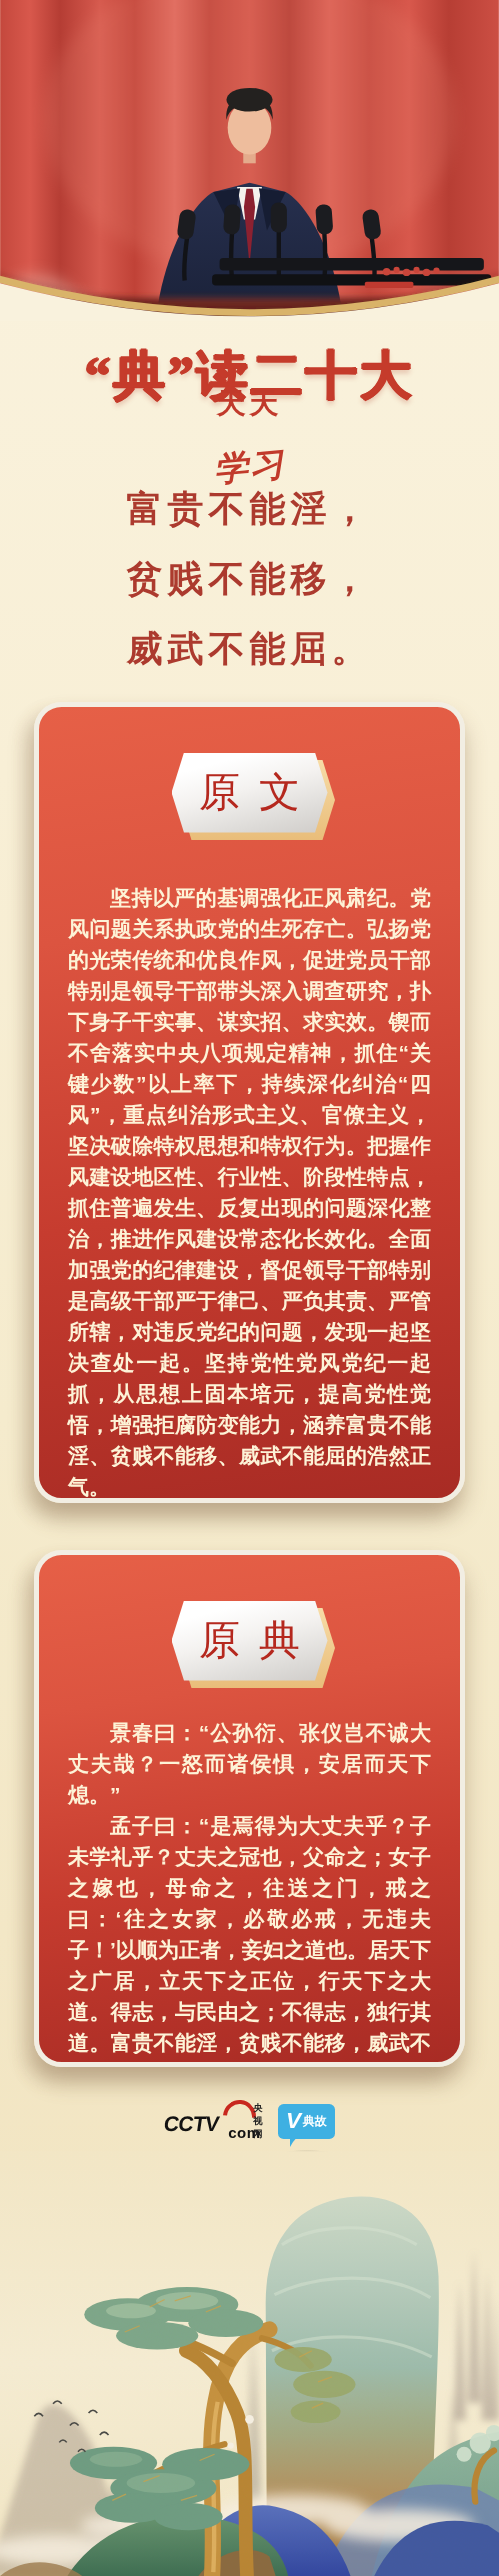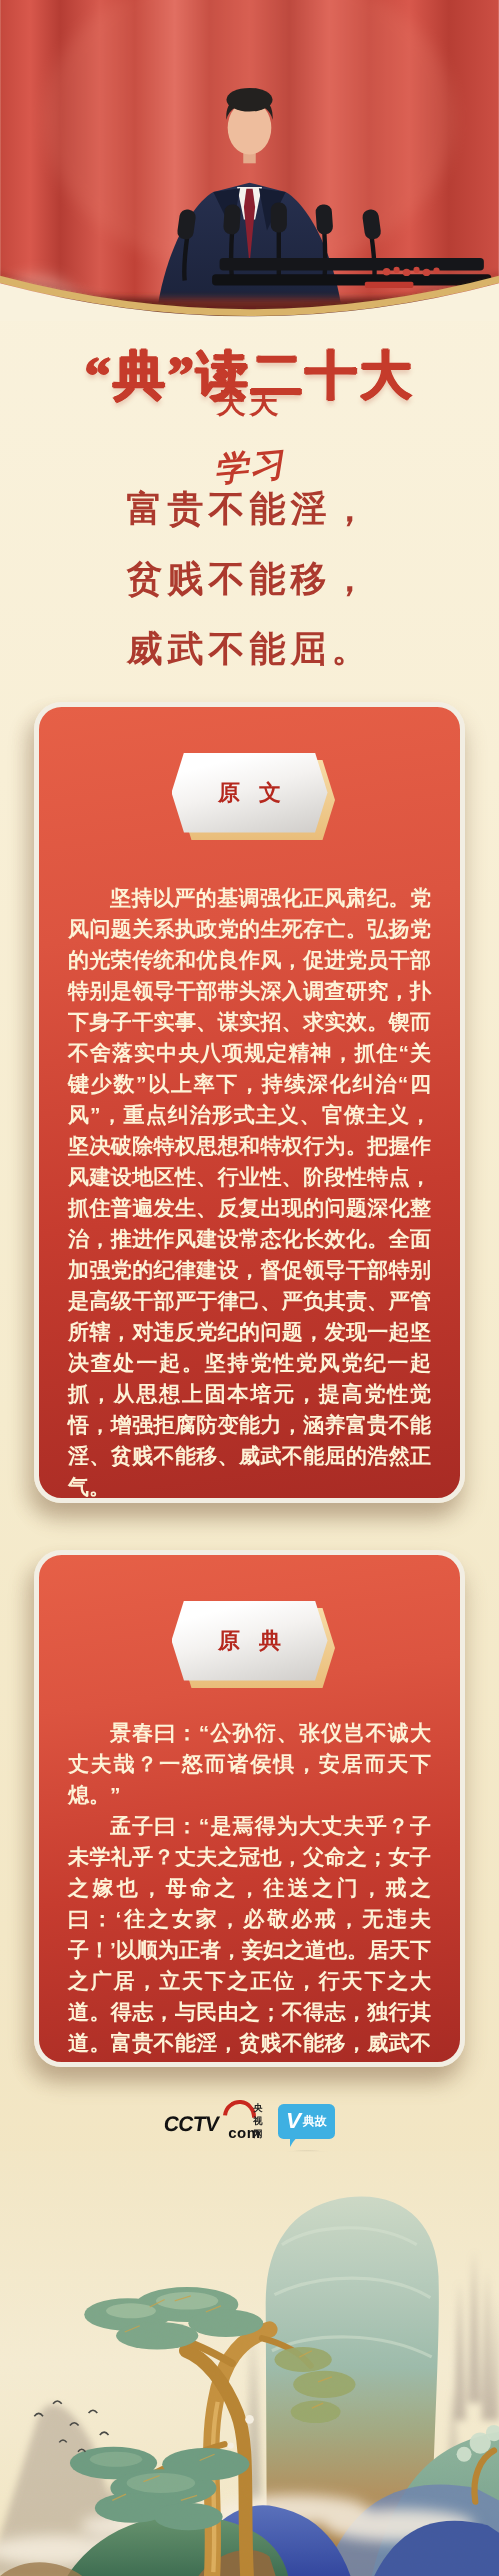--- a/index.html
+++ b/index.html
@@ -58,21 +58,21 @@
   .badge{position:relative;width:156px;height:80px;margin:46px auto 0;}
   .badge-back,.badge-front{
     position:absolute;
     clip-path:polygon(0 50%,8% 0,92% 0,100% 50%,92% 100%,8% 100%);
   }
   .badge-back{left:7.5px;top:7.5px;width:156px;height:80px;background:linear-gradient(180deg,#f7dca6 0%,#e9bd7a 100%);}
   .badge-front{left:0;top:0;width:156px;height:80px;
     background:linear-gradient(165deg,#ffffff 18%,#f4f2f0 45%,#dddbd8 78%,#cfccc9 100%);
     display:flex;align-items:center;justify-content:center;}
   .badge-label{
-    font-family:"Liberation Serif",serif;font-weight:bold;font-size:22px;color:#b5281e;
+    font-family:"Liberation Serif",serif;font-weight:normal;font-size:41px;color:#b5281e;
     letter-spacing:19px;text-indent:19px;
   }
   .card-body{
     margin-top:49px;font-size:21px;line-height:31px;font-weight:bold;
     color:#fdf3d7;text-align:justify;
   }
   .indent{text-indent:2em;}
   .card-attribution{
     margin-top:15px;font-size:20.6px;line-height:34px;font-weight:bold;color:#f8e2c0;
   }

